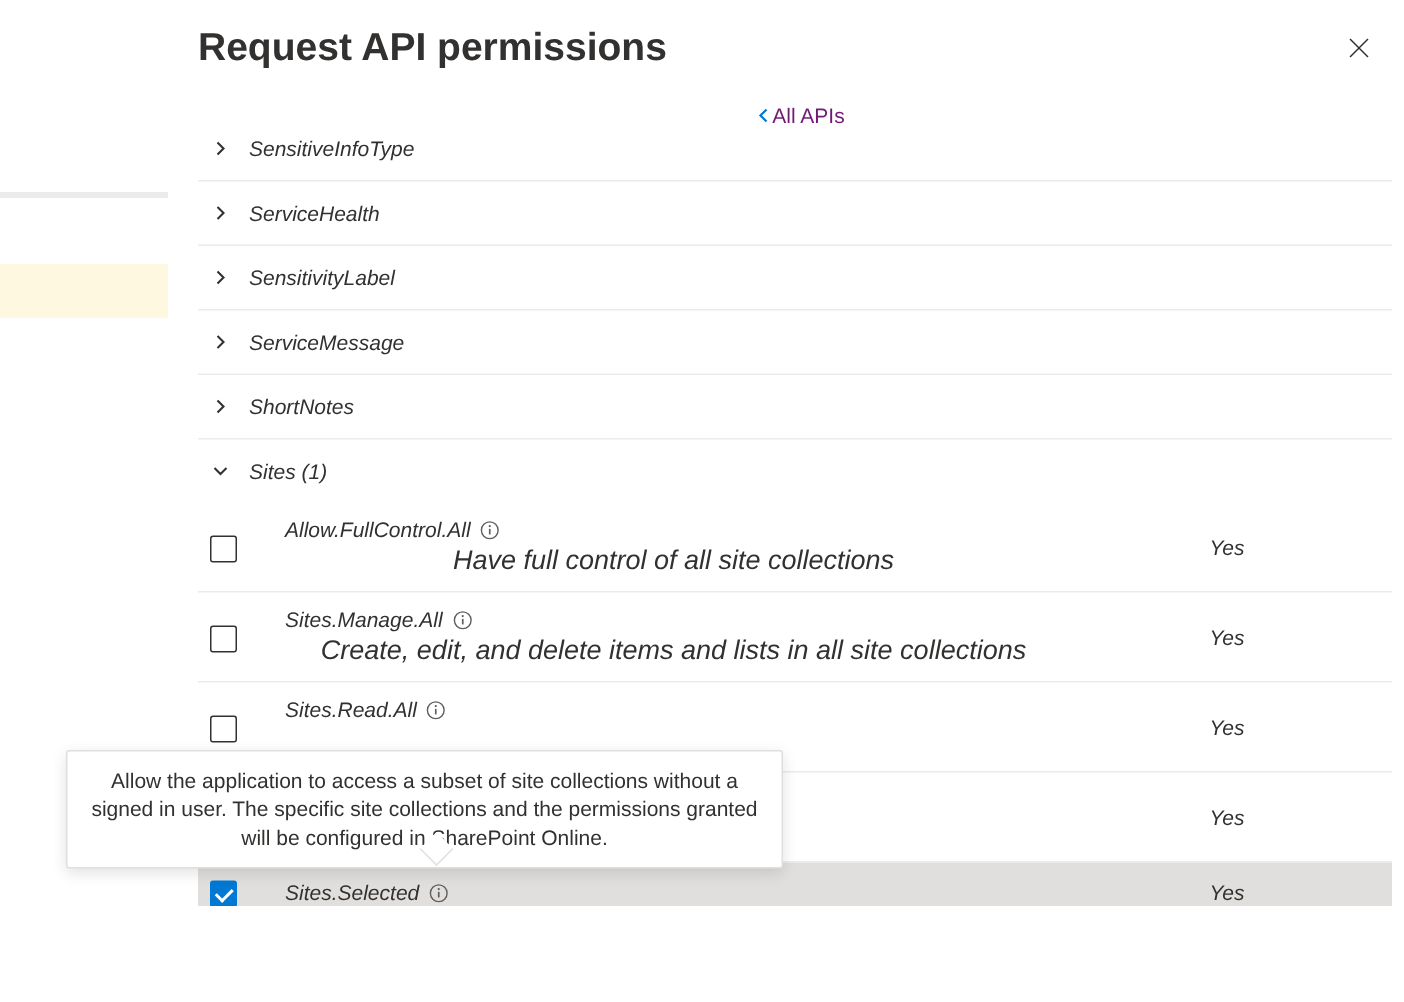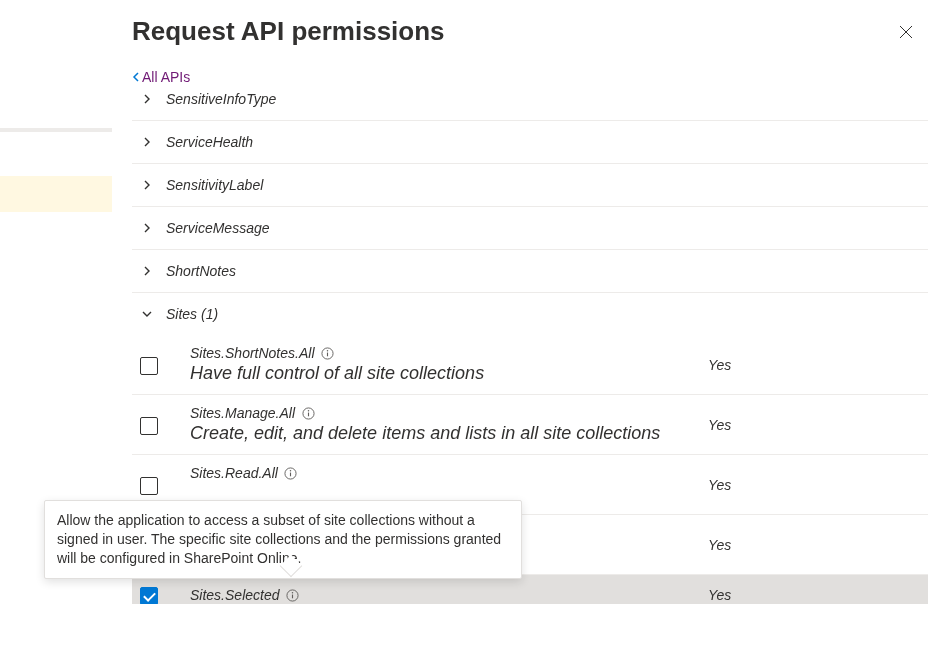--- a/index.html
+++ b/index.html
@@ -1,17 +1,17 @@
 <!DOCTYPE html>
 <html><head>
 <meta charset="utf-8">
 <style>
   * { box-sizing: border-box; }
   html, body { margin: 0; padding: 0; font-family: "Segoe UI", -apple-system, BlinkMacSystemFont, sans-serif; font-size: 14px; color: #323130; background: #fff; }
-  .wrap { width: 936px; height: 604px; position: relative; overflow: hidden; }
+  .wrap { width: 936px; height: 604px; position: relative; overflow: hidden; text-align: center; }
   .panel { position: absolute; left: 112px; top: 0; right: 0; bottom: 0; background: #fff; padding: 0 0 0 20px; }
   .header { display: flex; align-items: center; justify-content: space-between; padding: 16px 20px 10px 0; }
   .header h1 { font-size: 26px; font-weight: 600; margin: 0; }
   .close { width: 20px; height: 20px; cursor: pointer; display:flex; align-items:center; justify-content:center; }
   .breadcrumb { color: #701a75; font-size: 14px; margin: 12px 0 4px 0; display: inline-flex; align-items: center; cursor: pointer; gap: 2px; }
   .list { padding-right: 8px; font-style: italic; }
   .group-row { display: flex; align-items: center; gap: 12px; padding: 13px 0 13px 8px; border-bottom: 1px solid #edebe9; cursor: pointer; }
   .group-row:first-child { padding-top: 2px; }
   .group-row .chev { width: 14px; height: 14px; display:flex; align-items:center; justify-content:center; flex-shrink:0; }
   .group-row .label { font-size: 14px; color: #323130; }
@@ -113,21 +113,21 @@
           </span>
         <span class="label">Sites (1)</span>
       </div>
 
       <div class="perm-row">
         <div class="cb-cell">
             <div class="checkbox"></div>
           </div>
         <div class="perm-main">
           <div class="perm-name-row">
-            <span class="perm-name">Sites.ShortNotes.All</span>
+            <span class="perm-name">Allow.FullControl.All</span>
             <span class="info-icon">
                 <svg width="13" height="13" viewBox="0 0 14 14">
                   <circle cx="7" cy="7" r="6" stroke="#605e5c" stroke-width="1" fill="none"></circle>
                   <circle cx="7" cy="4" r="0.8" fill="#605e5c"></circle>
                   <rect x="6.4" y="6" width="1.2" height="4" fill="#605e5c"></rect>
                 </svg>
               </span>
           </div>
           <span class="perm-desc">Have full control of all site collections</span>
         </div>

